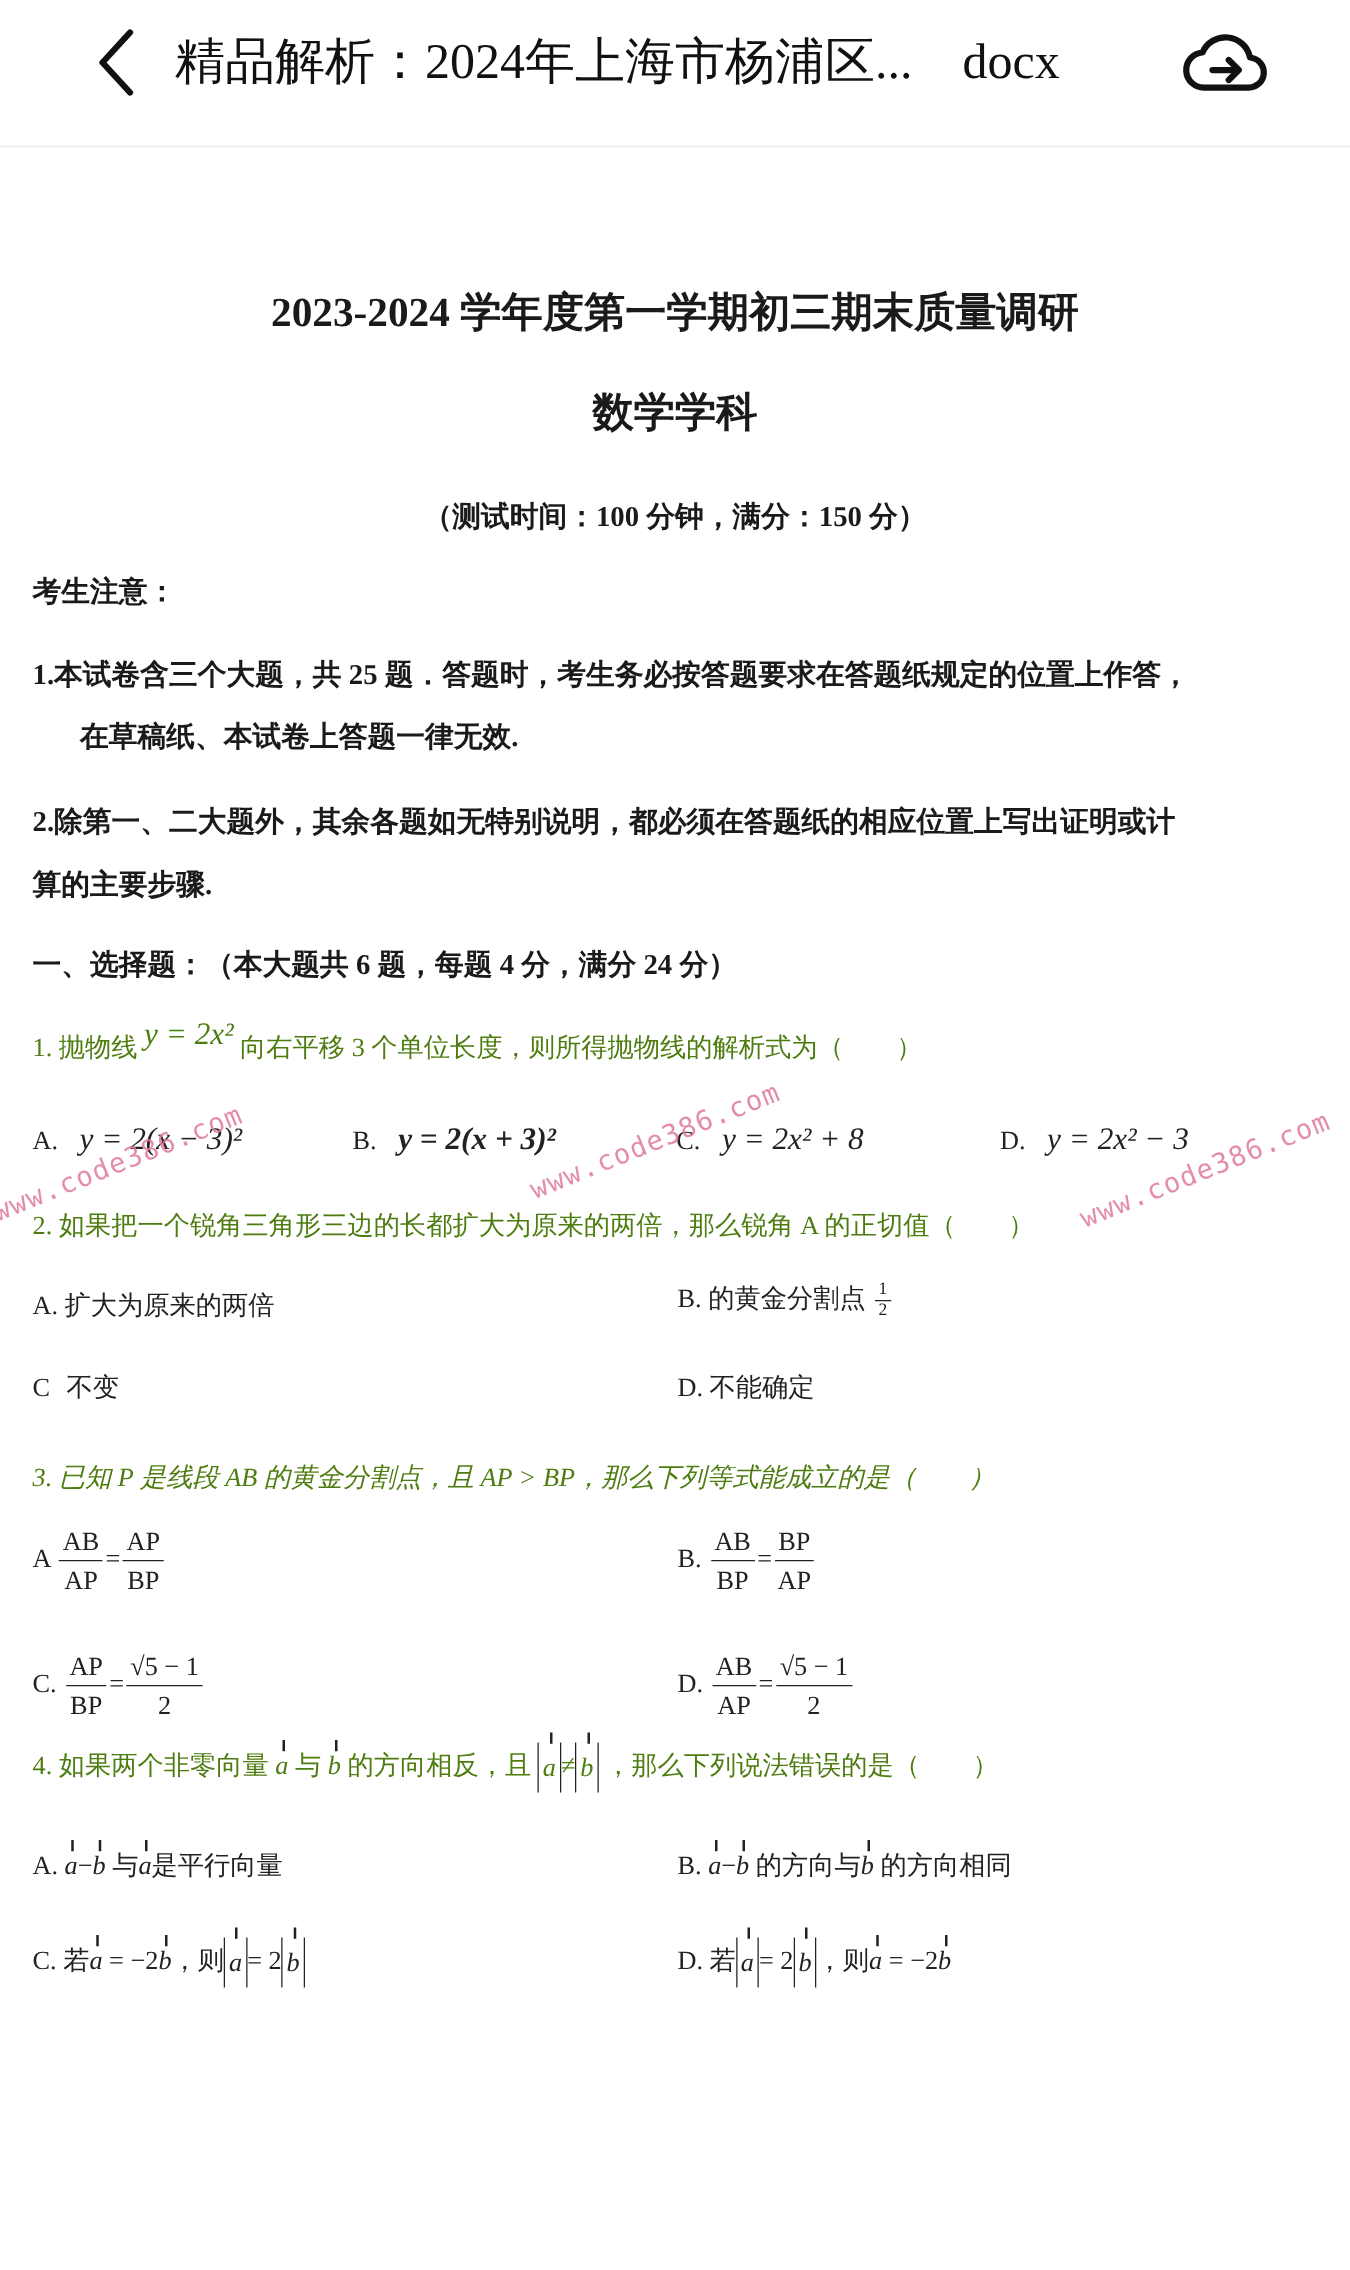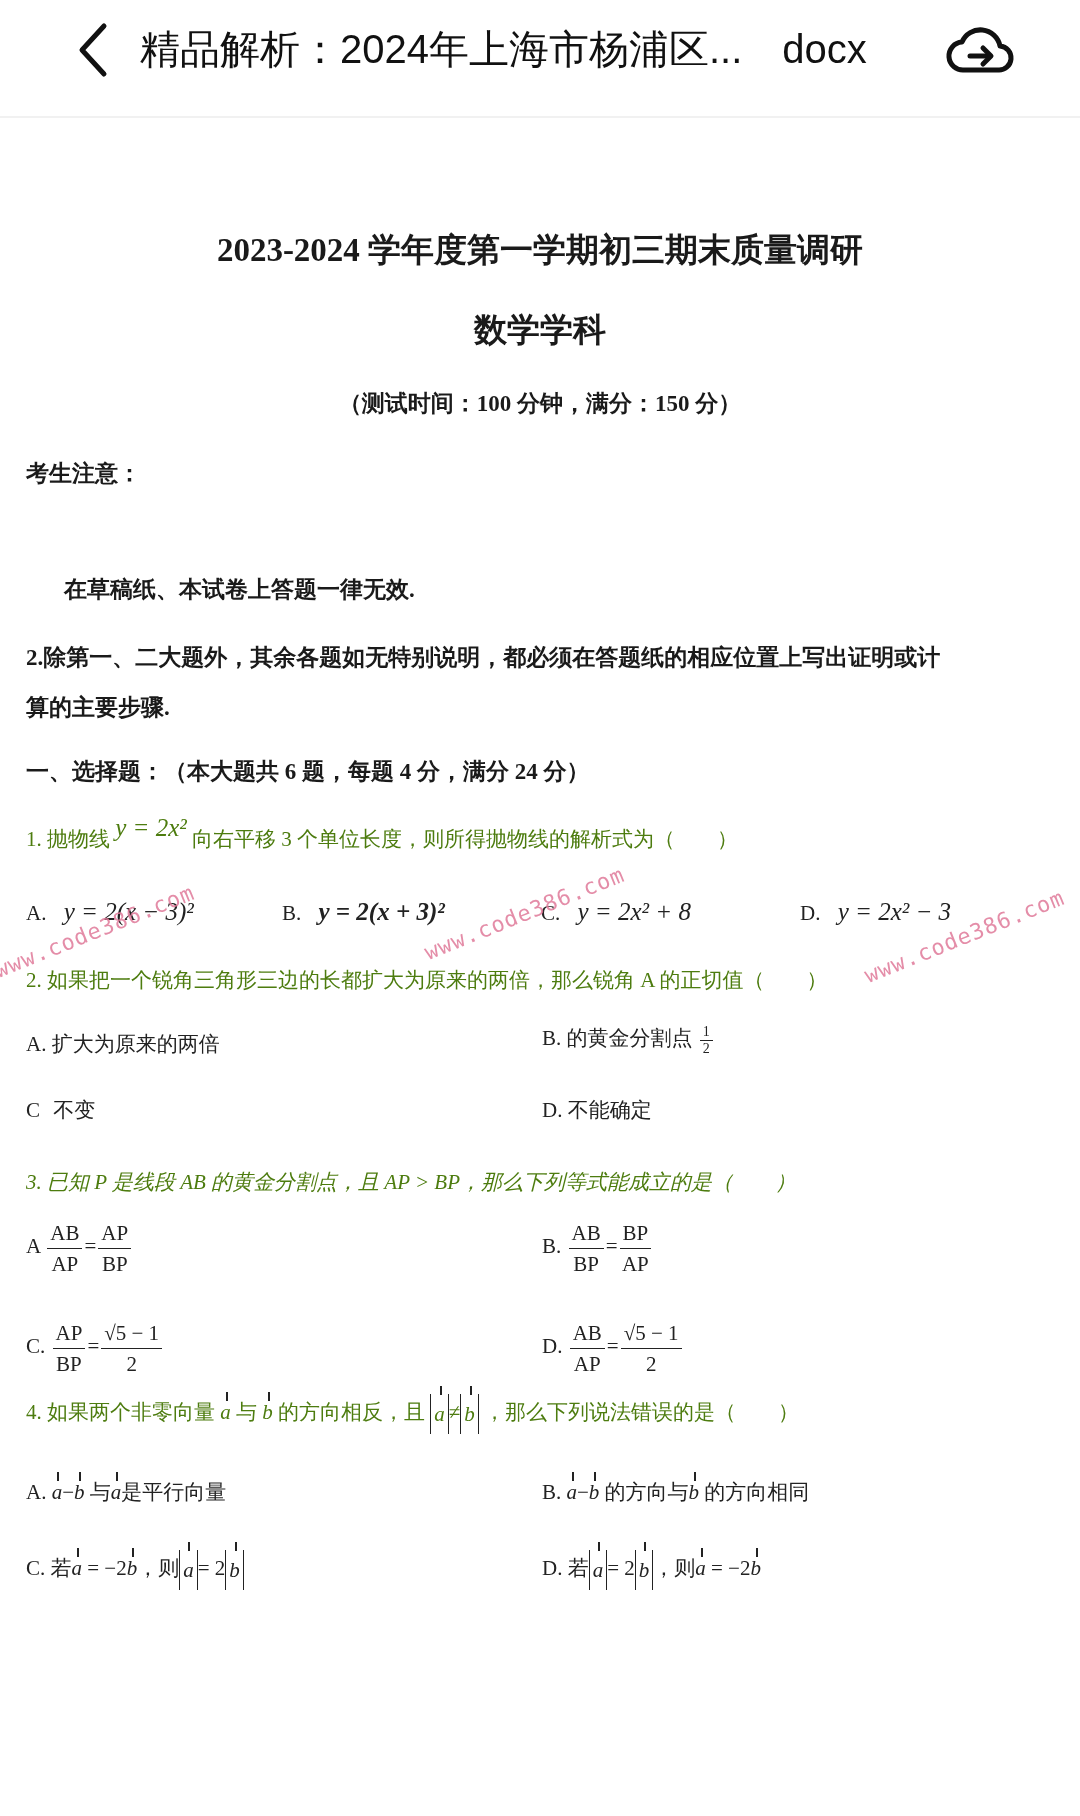--- a/index.html
+++ b/index.html
@@ -8,31 +8,31 @@
     background:#ffffff; color:#111;
     font-family:"Liberation Serif", "DejaVu Serif", serif;
   }
   .topbar {
     position:absolute; left:0; top:0; width:1080px; height:116px;
     background:#ffffff; border-bottom:2px solid #f1f1f1;
   }
   .back-btn { position:absolute; left:70px; top:20px; width:50px; height:60px; cursor:pointer; }
   .title {
     position:absolute; left:140px; top:18px; width:760px; height:62px;
-    font-family:Liberation Sans, sans-serif;
+    font-family:Liberation Serif, serif;
     font-size:40px; line-height:62px; color:#111; white-space:nowrap;
   }
   .title .ext { margin-left:40px; }
   .cloud-btn { position:absolute; left:944px; top:16px; width:72px; height:64px; cursor:pointer; }
 
   .doc { position:absolute; left:0; top:118px; width:1080px; height:1452px; }
   .abs { position:absolute; white-space:nowrap; }
   .h1 { font-weight:bold; font-size:33px; left:0; width:1080px; text-align:center; top:110px; color:#1a1a1a; }
   .h2 { font-weight:bold; font-size:33px; left:0; width:1080px; text-align:center; top:190px; color:#1a1a1a; }
-  .h3 { font-weight:bold; font-size:23px; left:0; width:1080px; text-align:center; top:270px; color:#1a1a1a; }
+  .h3 { font-weight:bold; font-size:23px; left:0; width:1080px; text-align:center; top:280px; color:#1a1a1a; }
   .bold { font-weight:bold; font-size:23px; color:#1a1a1a; left:26px; }
   .q { font-size:21px; color:#4d7c0f; }
   .opt { font-size:21px; color:#222; }
   .math { font-family:"Liberation Serif", serif; font-style:italic; }
   .frac { display:inline-block; vertical-align:middle; text-align:center; margin:0 2px; }
   .frac .n { display:block; border-bottom:1.5px solid #222; padding:0 3px; line-height:30px; }
   .frac .d { display:block; line-height:30px; }
   .vec { position:relative; display:inline-block; font-style:italic; }
   .vec::before { content:""; position:absolute; left:50%; top:-8px; width:2px; height:9px; background:#222; }
   .abs-bar { display:inline-block; border-left:1.5px solid #222; border-right:1.5px solid #222; padding:0 3px; height:40px; line-height:40px; vertical-align:middle; }
@@ -61,20 +61,21 @@
     </svg>
   </div>
 </div>
 
 <div class="doc">
   <div class="abs h1">2023-2024 学年度第一学期初三期末质量调研</div>
   <div class="abs h2">数学学科</div>
   <div class="abs h3">（测试时间：100 分钟，满分：150 分）</div>
 
   <div class="abs bold" style="top:340px;">考生注意：</div>
+  <div class="abs bold" style="top:406px;">1.本试卷含三个大题，共 25 题．答题时，考生务必按答题要求在答题纸规定的位置上作答，</div>
   <div class="abs bold" style="top:456px;margin-left:38px;">在草稿纸、本试卷上答题一律无效.</div>
   <div class="abs bold" style="top:524px;">2.除第一、二大题外，其余各题如无特别说明，都必须在答题纸的相应位置上写出证明或计</div>
   <div class="abs bold" style="top:574px;">算的主要步骤.</div>
   <div class="abs bold" style="top:638px;">一、选择题：（本大题共 6 题，每题 4 分，满分 24 分）</div>
 
   <div class="abs q" style="left:26px; top:706px;">
     <span>1. 抛物线</span>
     <span class="math" style="font-size:25px; position:relative; top:-10px;">y = 2x²</span>
     <span>向右平移 3 个单位长度，则所得抛物线的解析式为（　　）</span>
   </div>

